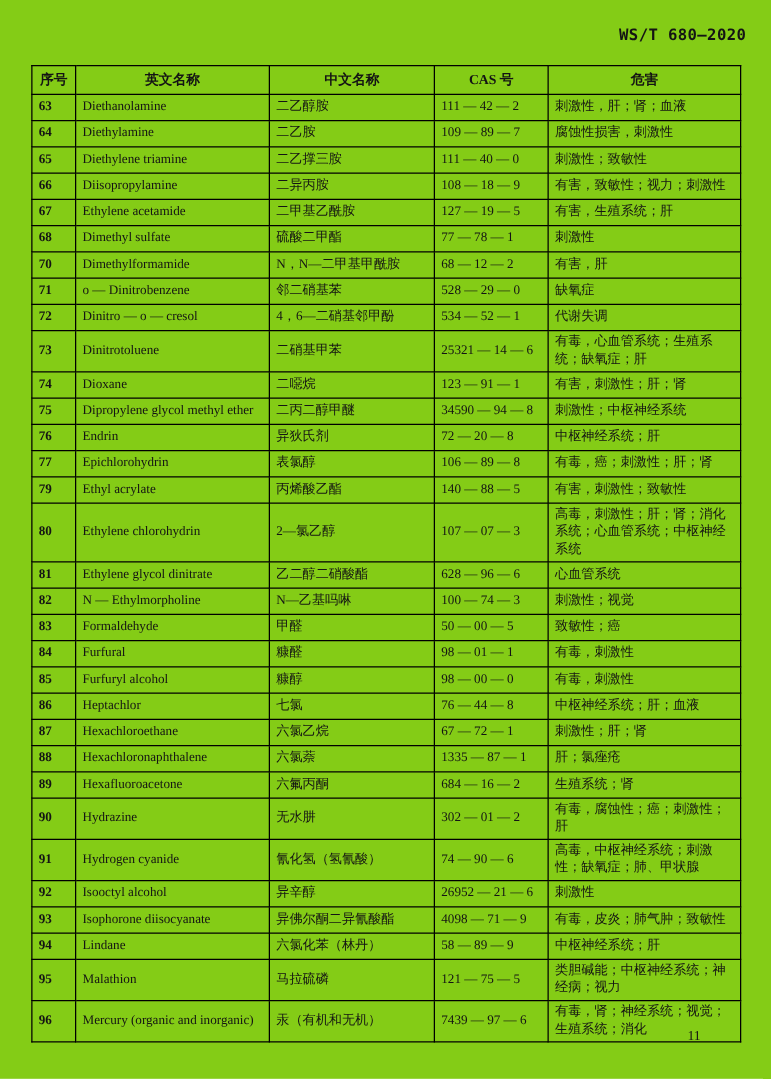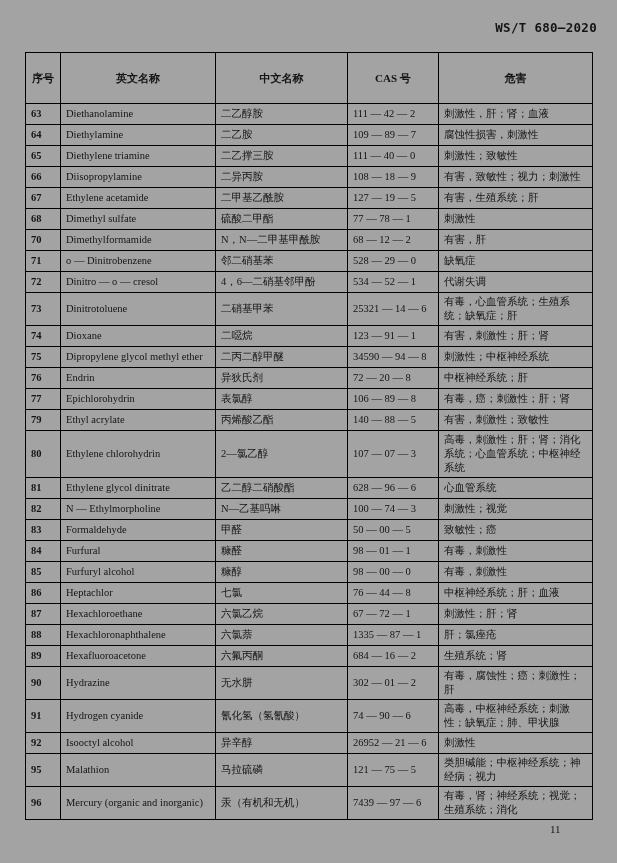--- a/index.html
+++ b/index.html
@@ -1,19 +1,19 @@
 <!DOCTYPE html>
 <html><head>
 <meta charset="utf-8">
 <style>
   html,body{margin:0;padding:0;}
   .page{
     position:relative;
     width:617px;height:863px;
-    background:#a3a3a3;
+    background:#84cc16;
     color:#141414;
     font-family:"Liberation Serif","DejaVu Serif",serif;
     overflow:hidden;
   }
   .doc-code{
     position:absolute;
     top:20px;right:20px;
     font-family:"DejaVu Sans Mono","Liberation Mono",monospace;
     font-weight:700;
     font-size:12.5px;
@@ -34,21 +34,21 @@
     padding:2px 5px;
     vertical-align:middle;
     word-break:break-word;
     overflow:hidden;
   }
   table.chem th{
     font-weight:700;
     text-align:center;
     font-size:11px;
     height:18px;
-    padding:16px 2px;
+    padding:2px 2px;
   }
   table.chem td{height:16px;}
   td.c-no{text-align:left;padding:2px 1px;font-weight:bold;}
   td.c-en{font-family:"Liberation Serif","DejaVu Serif",serif;}
   td.c-cas{padding:2px 4px;white-space:nowrap;font-size:10.3px;}
   .page-number{
     position:absolute;
     left:550px;top:823px;
     font-size:11px;
     font-family:"Liberation Serif","DejaVu Serif",serif;
@@ -269,20 +269,34 @@
           <td class="c-hz">高毒，中枢神经系统；刺激性；缺氧症；肺、甲状腺</td>
         </tr>
         <tr>
           <td class="c-no">92</td>
           <td class="c-en">Isooctyl alcohol</td>
           <td class="c-cn">异辛醇</td>
           <td class="c-cas">26952 — 21 — 6</td>
           <td class="c-hz">刺激性</td>
         </tr>
         <tr>
+          <td class="c-no">93</td>
+          <td class="c-en">Isophorone diisocyanate</td>
+          <td class="c-cn">异佛尔酮二异氰酸酯</td>
+          <td class="c-cas">4098 — 71 — 9</td>
+          <td class="c-hz">有毒，皮炎；肺气肿；致敏性</td>
+        </tr>
+        <tr>
+          <td class="c-no">94</td>
+          <td class="c-en">Lindane</td>
+          <td class="c-cn">六氯化苯（林丹）</td>
+          <td class="c-cas">58 — 89 — 9</td>
+          <td class="c-hz">中枢神经系统；肝</td>
+        </tr>
+        <tr>
           <td class="c-no">95</td>
           <td class="c-en">Malathion</td>
           <td class="c-cn">马拉硫磷</td>
           <td class="c-cas">121 — 75 — 5</td>
           <td class="c-hz">类胆碱能；中枢神经系统；神经病；视力</td>
         </tr>
         <tr>
           <td class="c-no">96</td>
           <td class="c-en">Mercury (organic and inorganic)</td>
           <td class="c-cn">汞（有机和无机）</td>

